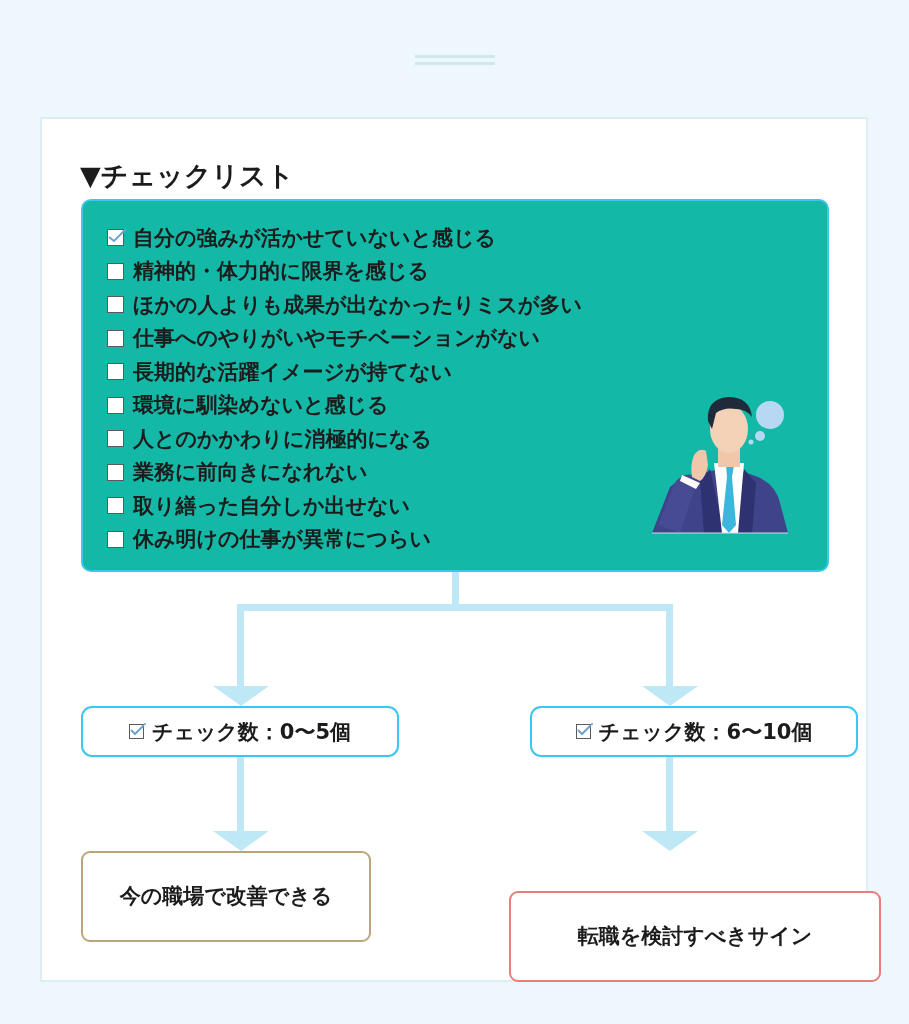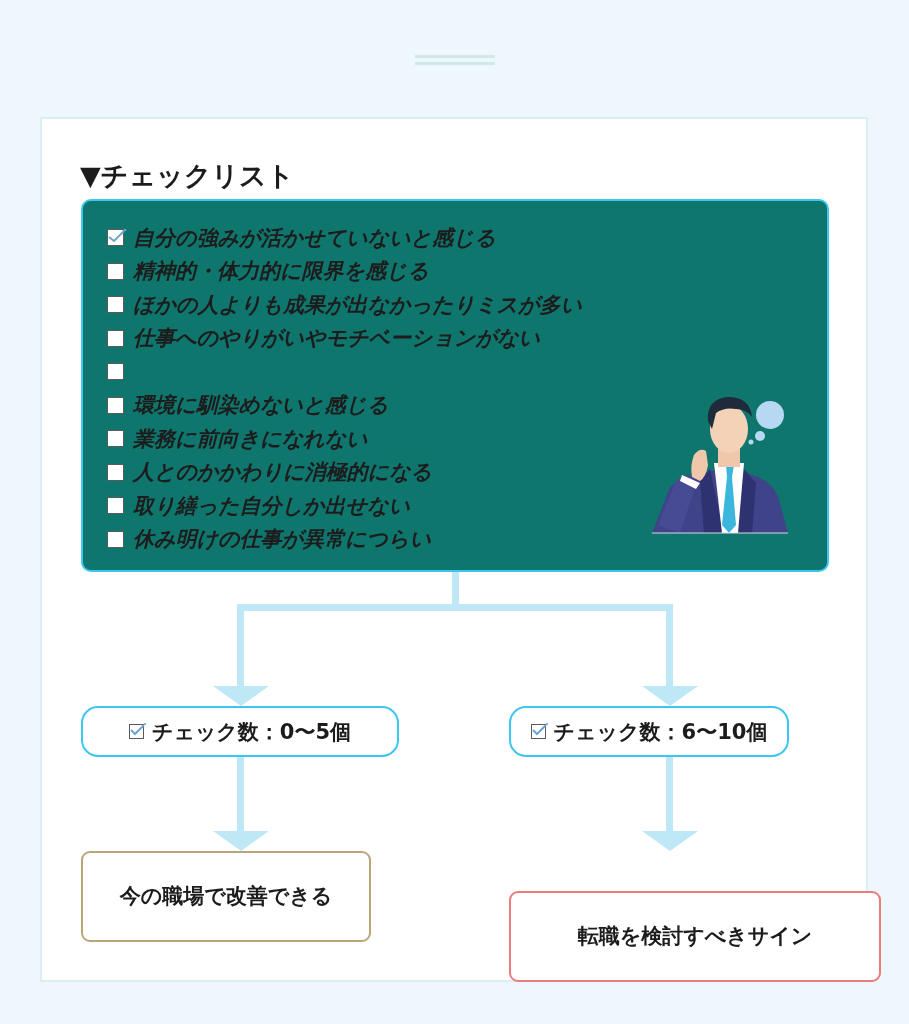--- a/index.html
+++ b/index.html
@@ -30,21 +30,21 @@
   .panel {
     position: absolute; left: 40px; top: 117px; width: 828px; height: 865px;
     background: #ffffff; border: 2px solid #dcedf3;
   }
   .section-label {
     position: absolute; left: 80px; top: 158px;
     font-size: 27px; font-weight: bold; color: #1c1c1c;
   }
   .checklist-box {
     position: absolute; left: 81px; top: 199px; width: 748px; height: 373px;
-    border: 2.5px solid #3cc6f0; border-radius: 10px; background: #0f766e; font-style: italic;
+    border: 2.5px solid #3cc6f0; border-radius: 10px; background: #14b8a6;
   }
   .check-items {
     position: absolute; left: 24px; top: 20px; list-style: none;
   }
   .check-item {
     display: flex; align-items: center; height: 33.5px;
     font-size: 21px; font-weight: bold; color: #1c1c1c; white-space: nowrap;
   }
   .box-icon {
     width: 17px; height: 17px; border: 1.5px solid #5a5a5a; margin-right: 9px;
@@ -55,21 +55,21 @@
     position: absolute; left: 640px; top: 385px; width: 170px; height: 160px;
   }
   .connector { position: absolute; background: #bfe8f6; }
   .arrowhead {
     position: absolute; width: 0; height: 0;
     border-left: 28px solid transparent; border-right: 28px solid transparent;
     border-top: 20px solid #bfe8f6;
   }
   .count-box {
     position: absolute; height: 51px; width: 318px;
-    border: 2.5px solid #3cc6f0; border-radius: 17px; background: #fff;
+    border: 2.5px solid #3cc6f0; border-radius: 11px; background: #fff;
     display: flex; align-items: center; justify-content: center;
     font-size: 21px; font-weight: bold; color: #1c1c1c;
   }
   .count-box .box-icon { width: 15px; height: 15px; margin-right: 8px; }
   .result-box {
     position: absolute; height: 91px; width: 290px;
     border-radius: 9px; background: #fff;
     display: flex; align-items: center; justify-content: center; text-align: center;
     font-size: 21px; font-weight: bold; color: #1c1c1c; line-height: 1.55;
   }
@@ -106,32 +106,33 @@
     <li class="check-item">
       <span class="box-icon"></span>
       <span>ほかの人よりも成果が出なかったりミスが多い</span>
     </li>
     <li class="check-item">
       <span class="box-icon"></span>
       <span>仕事へのやりがいやモチベーションがない</span>
     </li>
     <li class="check-item">
       <span class="box-icon"></span>
+      <span>長期的な活躍イメージが持てない</span>
     </li>
     <li class="check-item">
       <span class="box-icon"></span>
       <span>環境に馴染めないと感じる</span>
     </li>
     <li class="check-item">
       <span class="box-icon"></span>
+      <span>人とのかかわりに消極的になる</span>
+    </li>
+    <li class="check-item">
+      <span class="box-icon"></span>
       <span>業務に前向きになれない</span>
-    </li>
-    <li class="check-item">
-      <span class="box-icon"></span>
-      <span>人とのかかわりに消極的になる</span>
     </li>
     <li class="check-item">
       <span class="box-icon"></span>
       <span>取り繕った自分しか出せない</span>
     </li>
     <li class="check-item">
       <span class="box-icon"></span>
       <span>休み明けの仕事が異常につらい</span>
     </li>
   </ul>
@@ -175,21 +176,21 @@
 
 <div class="count-box" style="left:81px; top:706px;">
   <span class="box-icon">
     <svg width="20" height="18" viewBox="0 0 20 18">
         <polyline points="3,9 7,13 16,4" fill="none" stroke="#6fa3cf" stroke-width="2"></polyline>
         <circle cx="17" cy="3" r="1.1" fill="#6fa3cf"></circle>
       </svg>
   </span>
   <span>チェック数：0〜5個</span>
 </div>
-<div class="count-box" style="left:509px; top:706px; width:280px;">
+<div class="count-box" style="left:530px; top:706px; width:328px;">
   <span class="box-icon">
     <svg width="20" height="18" viewBox="0 0 20 18">
         <polyline points="3,9 7,13 16,4" fill="none" stroke="#6fa3cf" stroke-width="2"></polyline>
         <circle cx="17" cy="3" r="1.1" fill="#6fa3cf"></circle>
       </svg>
   </span>
   <span>チェック数：6〜10個</span>
 </div>
 
 <div class="connector" style="left:237px; top:757px; width:7px; height:76px;"></div>

